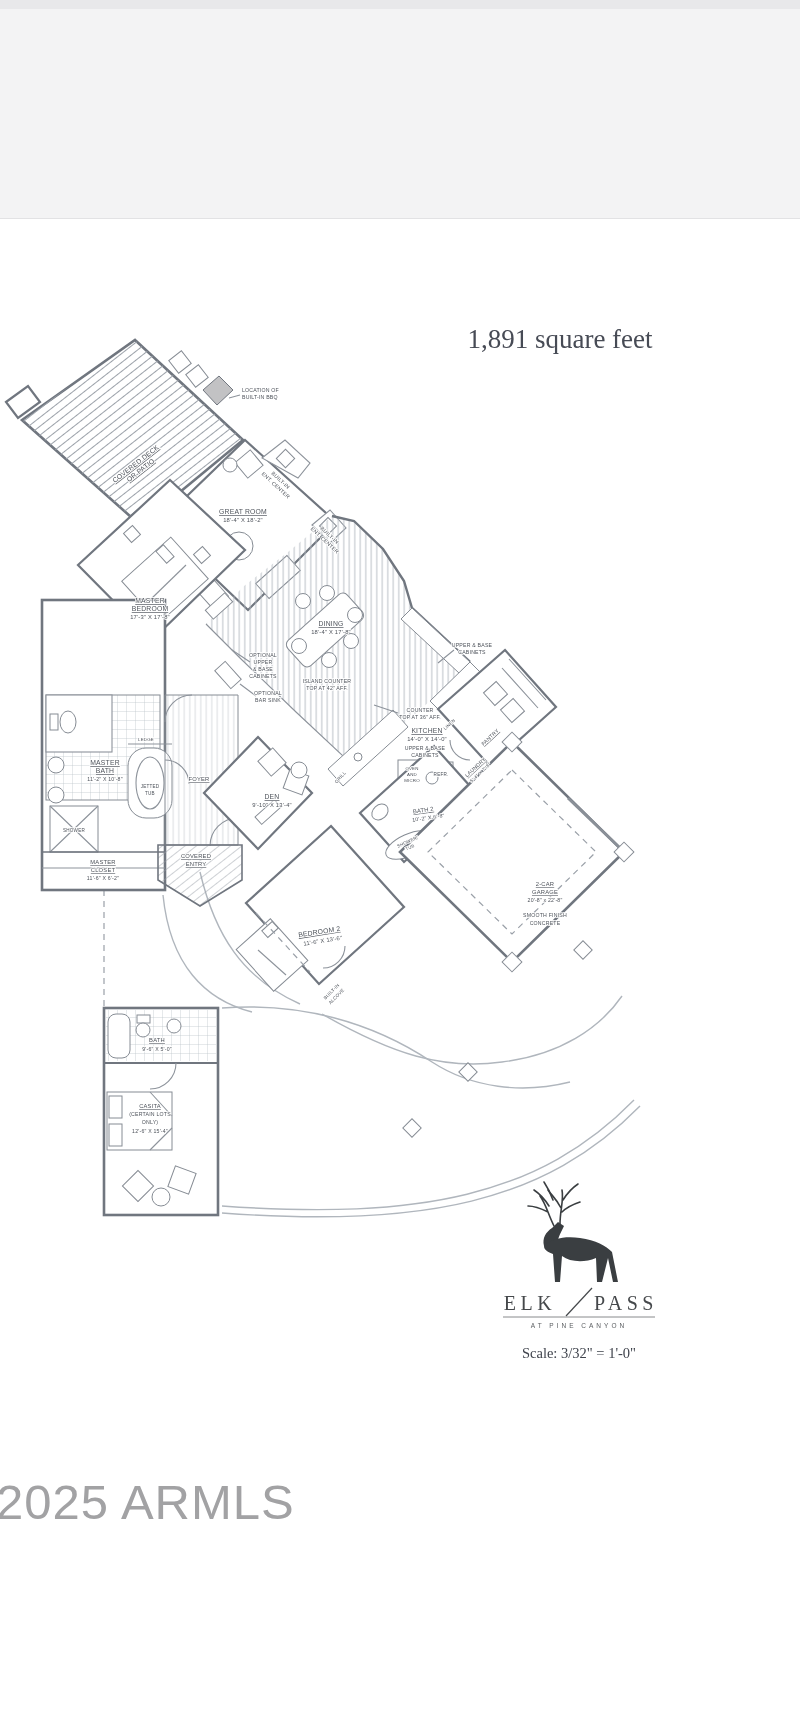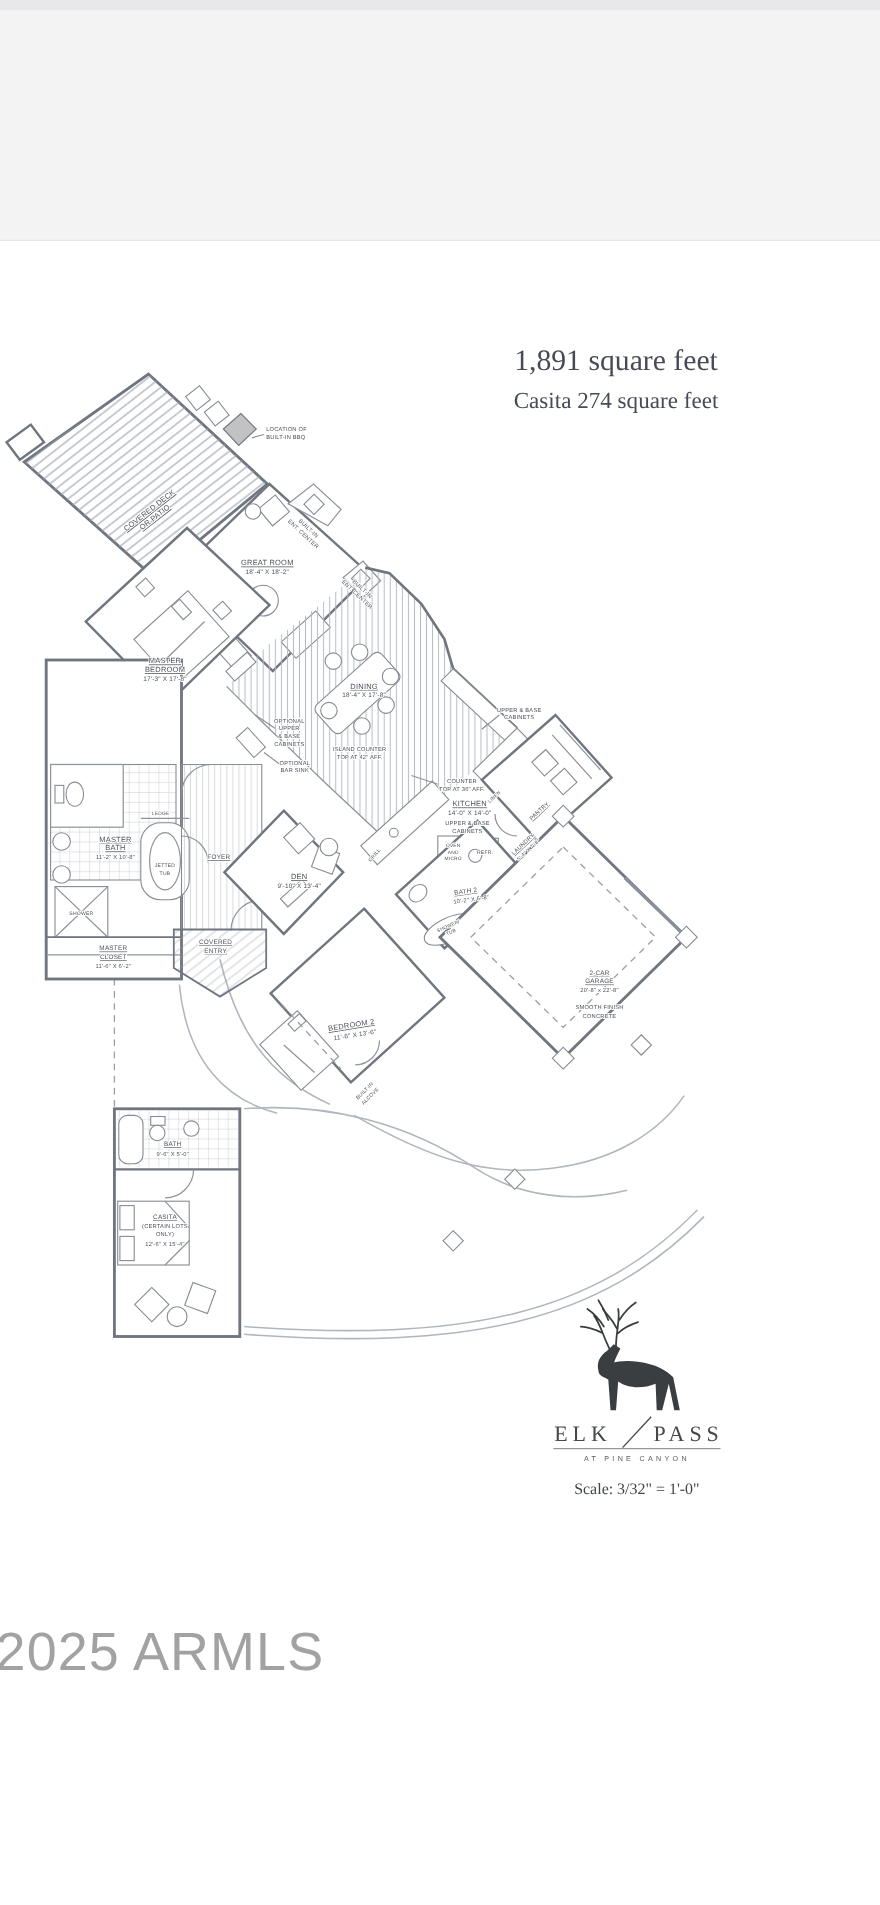--- a/index.html
+++ b/index.html
@@ -7,21 +7,21 @@
        font-family:"Liberation Sans",sans-serif;}
   
   .top-band{position:absolute;left:0;top:0;width:800px;height:218px;background:#f3f3f4;
             border-bottom:1px solid #e2e2e4;}
   .top-band .inner-strip{height:9px;background:#e8e8ea;}
   .photo{position:absolute;left:0;top:219px;width:800px;height:1245px;background:#ffffff;}
   
   .title-block{position:absolute;left:425px;top:312px;width:270px;text-align:center;
                color:#3f4350;font-family:"Liberation Serif",serif;}
   .plan-title{font-size:55px;line-height:1.05;letter-spacing:1px;}
-  .plan-sqft{font-size:27px;margin-top:0;color:#474b55;}
+  .plan-sqft{font-size:27px;margin-top:12px;color:#474b55;}
   .plan-casita{font-size:21px;margin-top:9px;color:#474b55;}
   
   .watermark{position:absolute;left:-4px;top:1474px;font-size:49px;color:#a2a2a4;
              letter-spacing:1px;font-family:"Liberation Sans",sans-serif;}
   svg.plan{position:absolute;left:0;top:0;width:800px;height:1732px;}
   
   .wall{fill:#ffffff;stroke:#70767f;stroke-width:2.2;stroke-linejoin:miter;}
   .wall-hv{fill:#ffffff;stroke:#70767f;stroke-width:2.6;}
   .thin{fill:none;stroke:#8d939b;stroke-width:1.1;}
   .thinf{fill:#ffffff;stroke:#8d939b;stroke-width:1.1;}
@@ -44,21 +44,20 @@
 <body>
 
 <div class="top-band">
   <div class="inner-strip"></div>
 </div>
 
 <div class="photo"></div>
 
 <div class="title-block">
   <div class="plan-sqft">1,891 square feet</div>
-  <div class="plan-casita">Casita 274 square feet</div>
 </div>
 
 <svg class="plan" viewBox="0 0 800 1732">
   <defs>
     <pattern id="hatchDeck" patternUnits="userSpaceOnUse" width="7" height="7" patternTransform="rotate(-38)">
       <path d="M0,3.5 H7" stroke="#9ba1a9" stroke-width="1"></path>
     </pattern>
     <pattern id="floorHatch" patternUnits="userSpaceOnUse" width="5.5" height="5.5">
       <path d="M2.75,0 V5.5" stroke="#b3b9c0" stroke-width="0.9"></path>
     </pattern>

